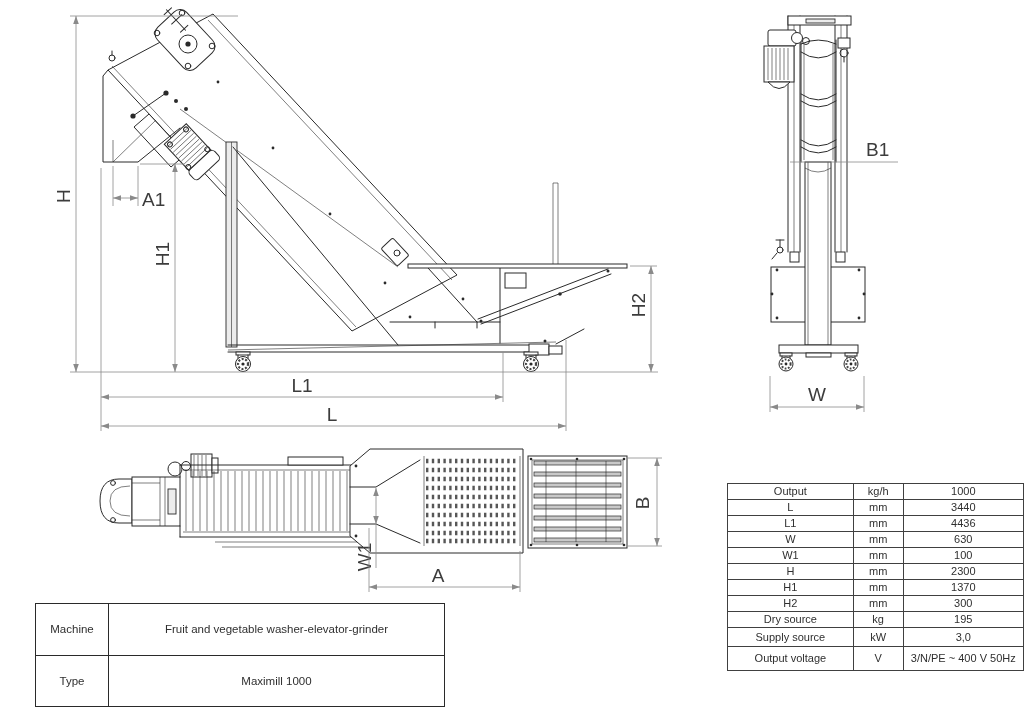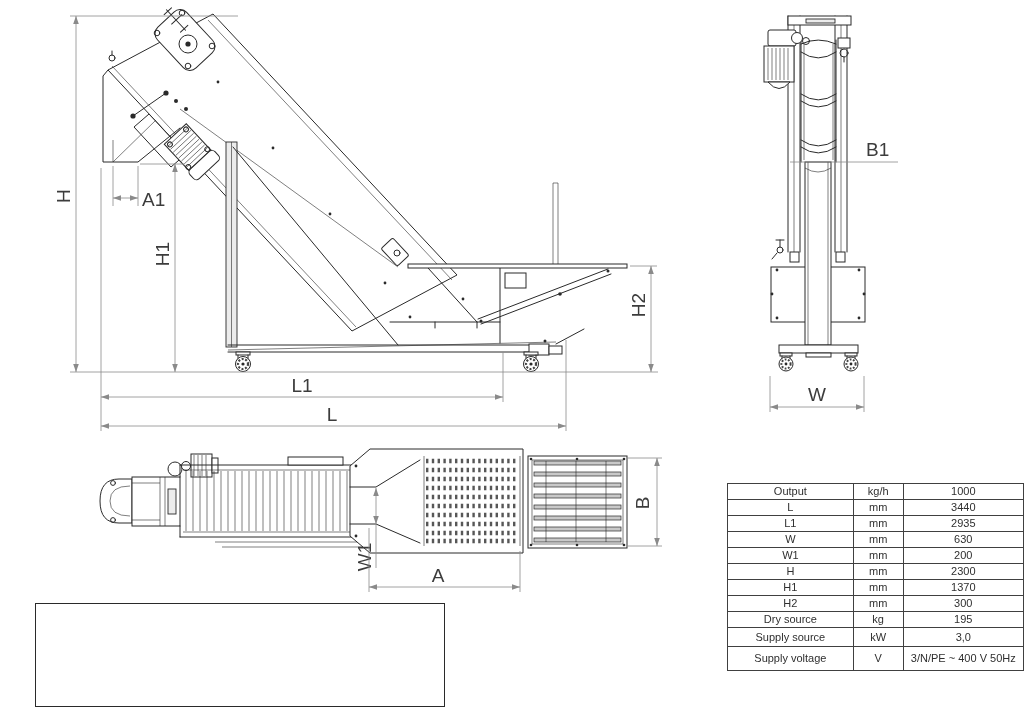--- a/index.html
+++ b/index.html
@@ -311,31 +311,31 @@
       <td class="c-val">1000</td>
     </tr>
     <tr>
       <td>L</td>
       <td>mm</td>
       <td>3440</td>
     </tr>
     <tr>
       <td>L1</td>
       <td>mm</td>
-      <td>2935</td>
+      <td>4436</td>
     </tr>
     <tr>
       <td>W</td>
       <td>mm</td>
       <td>630</td>
     </tr>
     <tr>
       <td>W1</td>
       <td>mm</td>
-      <td>200</td>
+      <td>100</td>
     </tr>
     <tr>
       <td>H</td>
       <td>mm</td>
       <td>2300</td>
     </tr>
     <tr>
       <td>H1</td>
       <td>mm</td>
       <td>1370</td>
@@ -349,27 +349,33 @@
       <td>Dry source</td>
       <td>kg</td>
       <td>195</td>
     </tr>
     <tr class="tall">
       <td>Supply source</td>
       <td>kW</td>
       <td>3,0</td>
     </tr>
     <tr class="taller">
-      <td>Supply voltage</td>
+      <td>Output voltage</td>
       <td>V</td>
       <td>3/N/PE ~ 400 V 50Hz</td>
     </tr>
   </tbody>
 </table>
 
 <div class="title-block">
   <div class="tb-right">
     <div class="tb-row">
+      <div class="tb-label">Machine</div>
+      <div class="tb-value">Fruit and vegetable washer-elevator-grinder</div>
+    </div>
+    <div class="tb-row">
+      <div class="tb-label">Type</div>
+      <div class="tb-value">Maximill 1000</div>
     </div>
   </div>
 </div>
 
 </div>
 
 </body></html>

